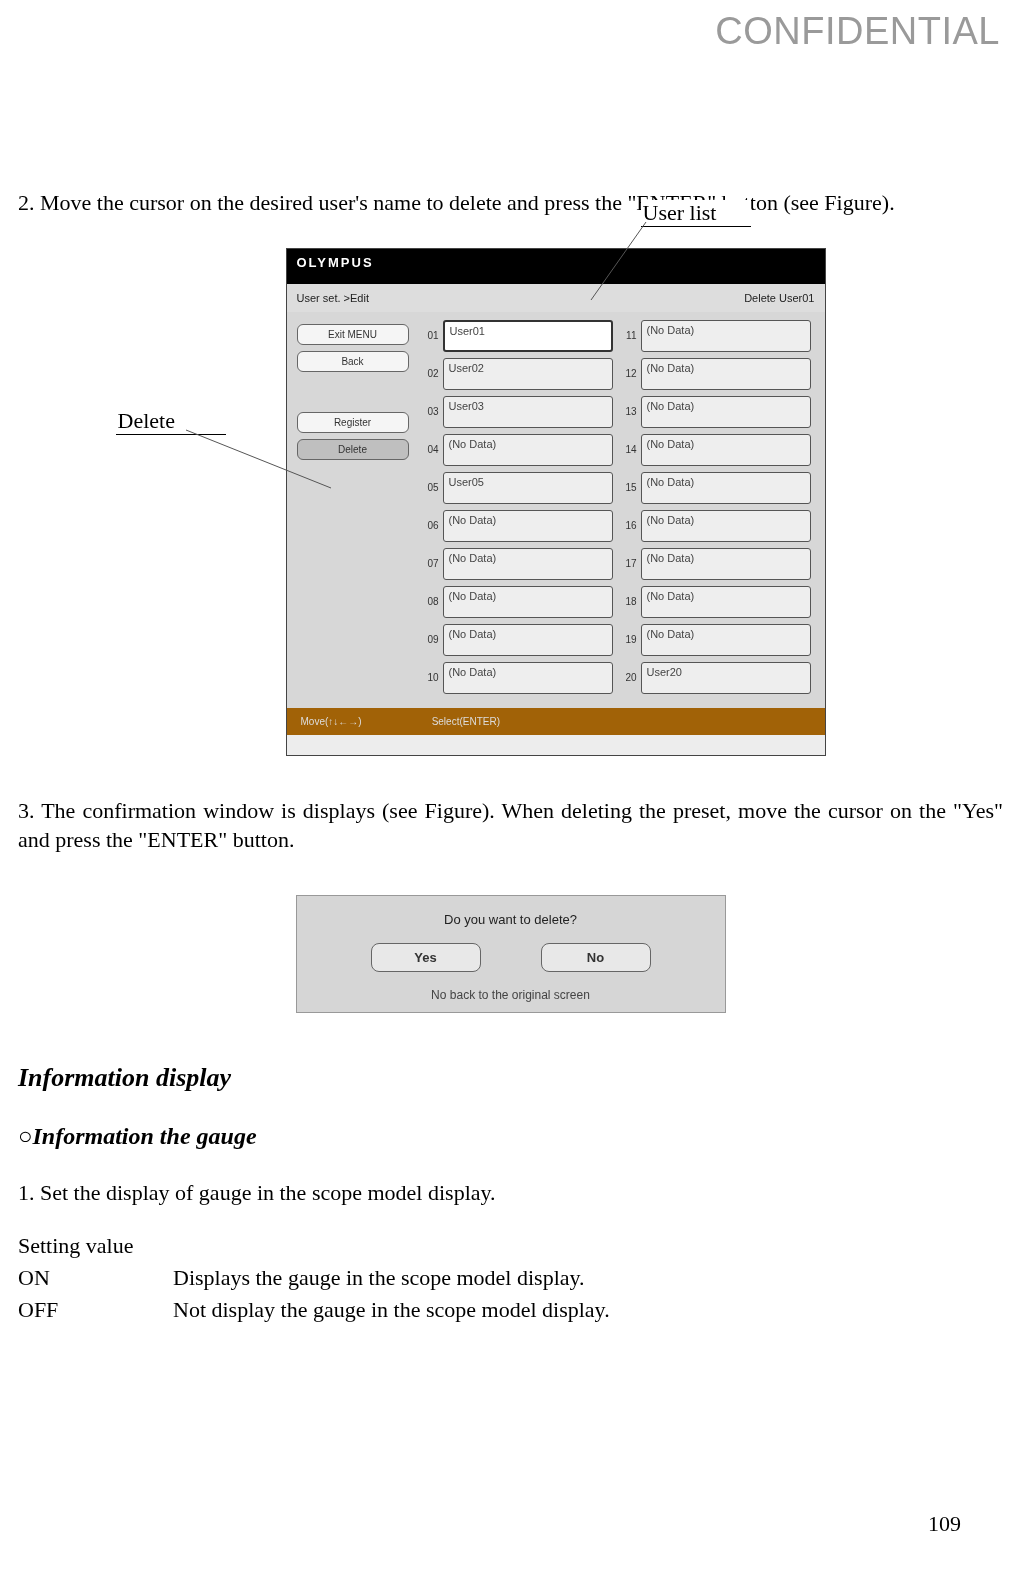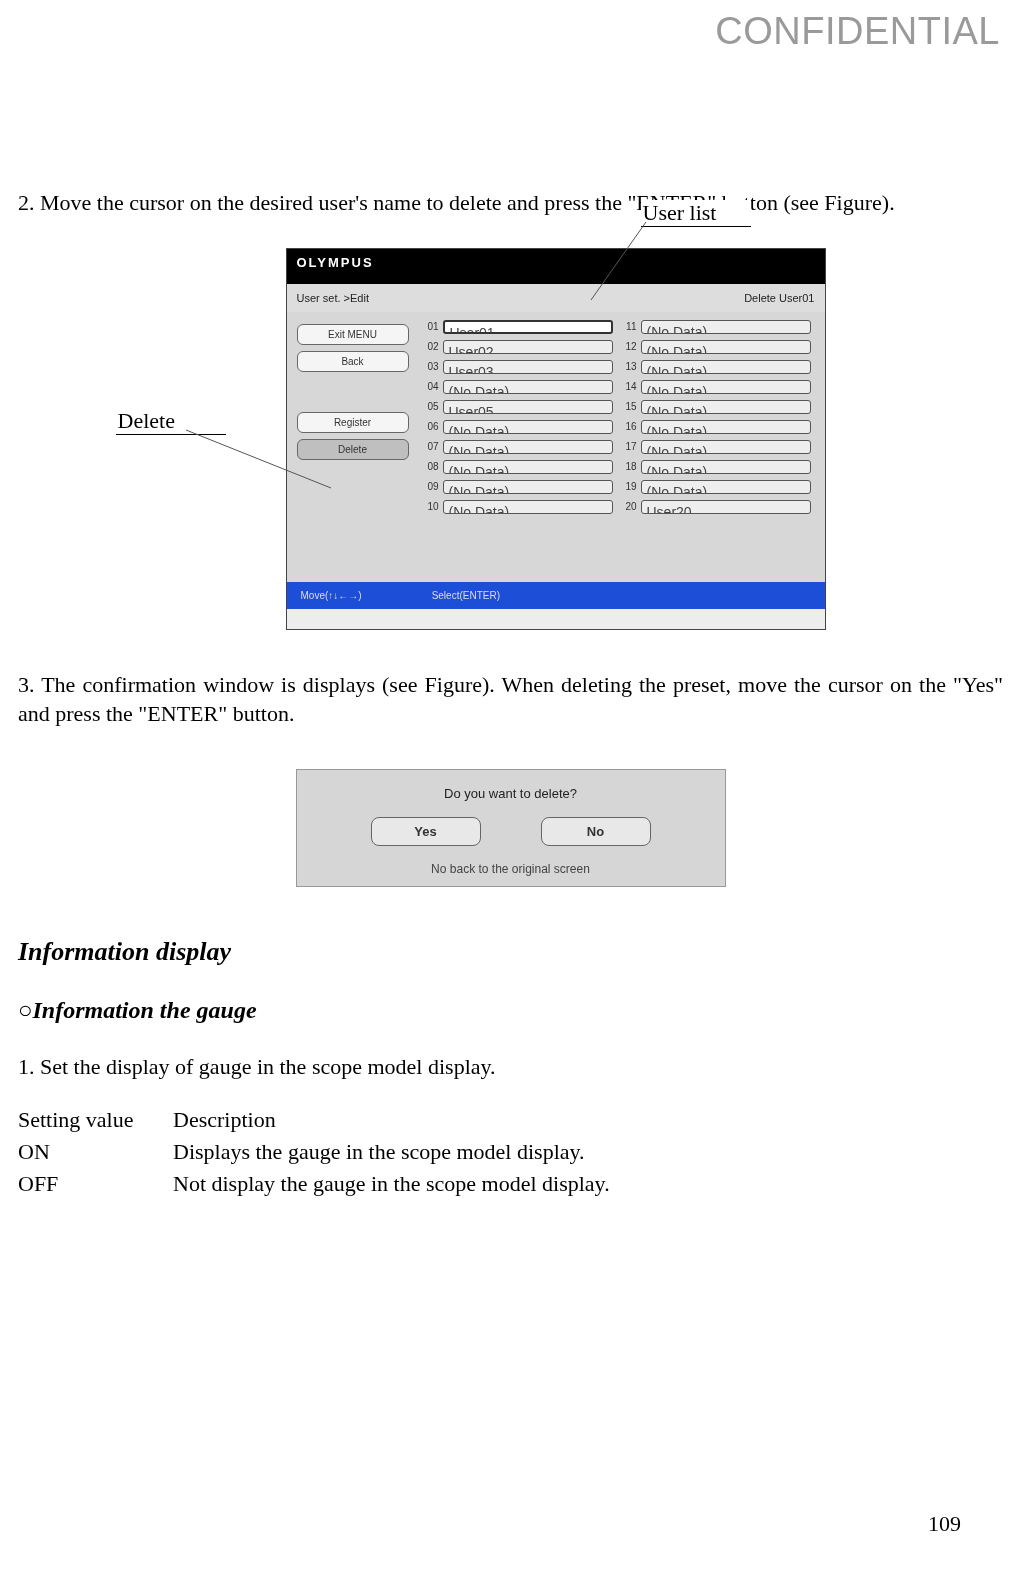--- a/index.html
+++ b/index.html
@@ -124,32 +124,32 @@
       color: #333;
       text-align: right;
       padding-right: 4px;
     }
     .listbox {
       flex: 1;
       border: 1px solid #555;
       border-radius: 3px;
       background: #eee;
       padding: 3px 5px;
-      font-size: 14px;
+      font-size: 11px;
       color: #444;
       margin-right: 8px;
-      height: 14px;
+      height: 32px;
       overflow: hidden;
     }
     .listbox.highlight {
       border: 2px solid #333;
       background: #fff;
     }
     .screen1-footer {
-      background: #1d4ed8;
+      background: #a16207;
       color: #ddd;
       padding: 8px 14px;
       font-size: 10px;
       display: flex;
       gap: 70px;
     }
     .screen1-edge {
       height: 20px;
       background: #ededed;
     }
@@ -373,21 +373,20 @@
 
   <h2 class="h-section">Information display</h2>
 
   <h3 class="h-sub">○Information the gauge</h3>
 
   <p class="para" style="margin-bottom:22px;">1. Set the display of gauge in the scope model display.</p>
 
   <div class="table">
     <div class="trow">
       <div class="tcol1">Setting value</div>
-      <div class="tcol2">Description</div>
     </div>
     <div class="trow">
       <div class="tcol1">ON</div>
       <div class="tcol2">Displays the gauge in the scope model display.</div>
     </div>
     <div class="trow">
       <div class="tcol1">OFF</div>
       <div class="tcol2">Not display the gauge in the scope model display.</div>
     </div>
   </div>

